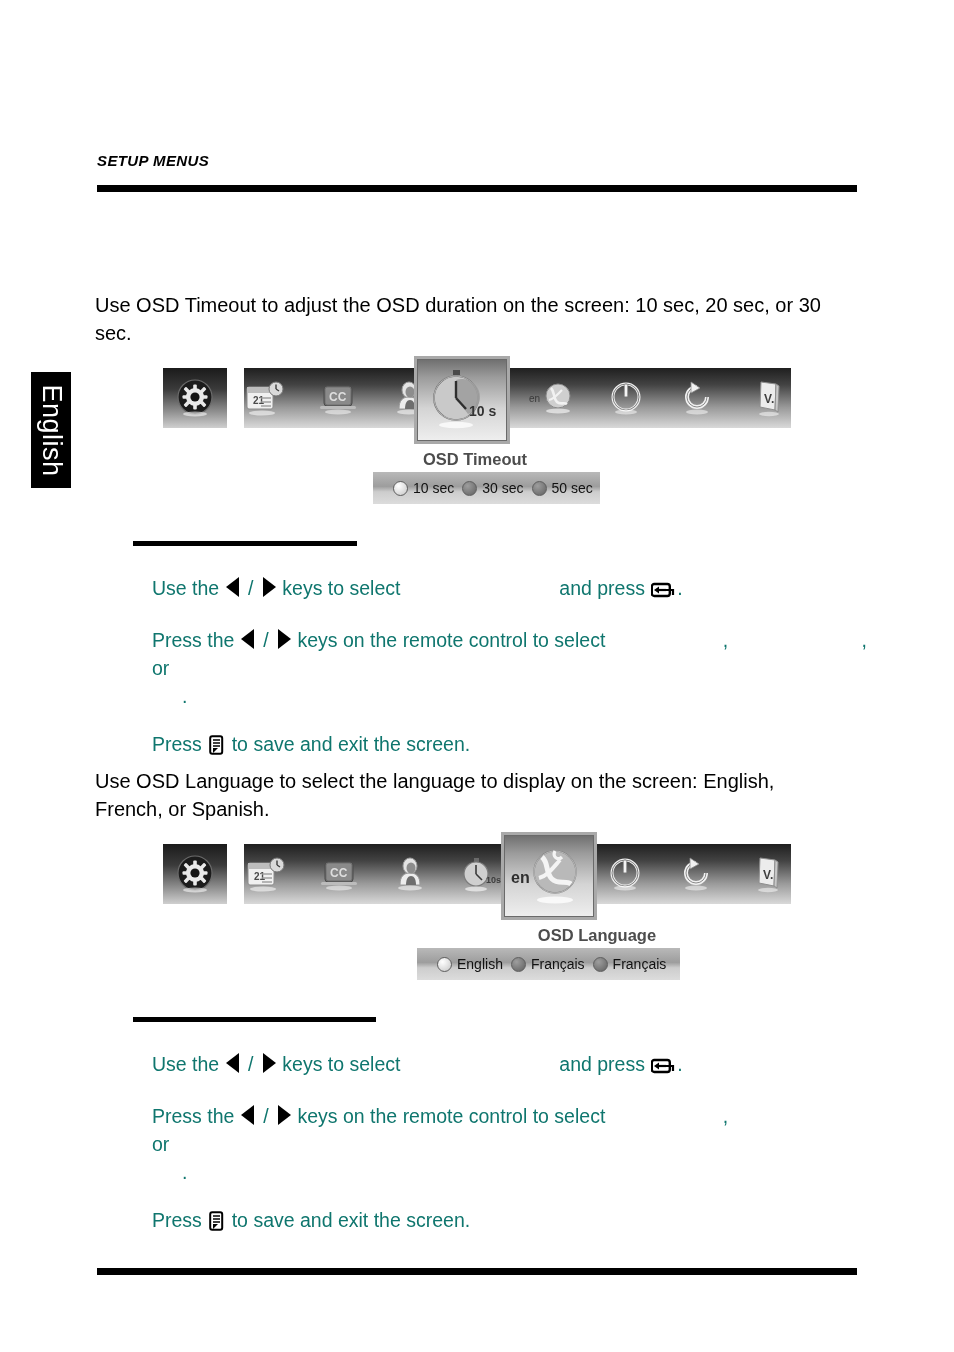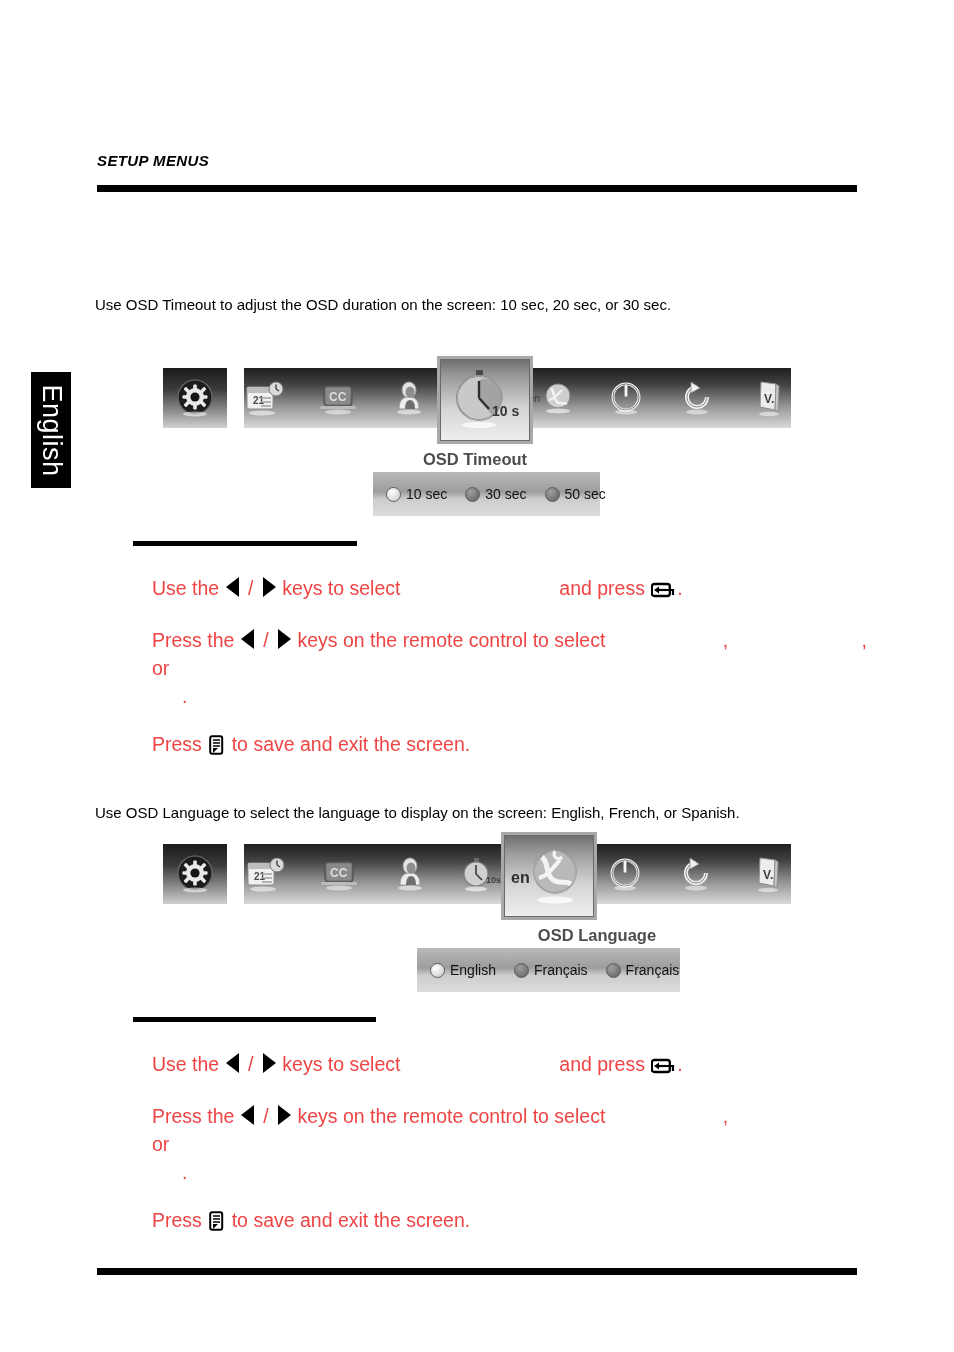--- a/index.html
+++ b/index.html
@@ -50,40 +50,40 @@
     left: 97px; top: 1268px;
     width: 760px; height: 7px;
     background: #000;
   }
 
   
   .intro {
     position: absolute;
     left: 95px;
     width: 752px;
-    font-size: 15px;
+    font-size: 20px;
     line-height: 28px;
     color: #000;
   }
   .intro-1 { top: 291px; }
-  .intro-2 { top: 767px; margin-top: 32px; }
+  .intro-2 { top: 767px; }
 
   
   .rule-short { position: absolute; height: 5px; background: #000; }
   .rule-short-1 { left: 133px; top: 541px; width: 224px; }
   .rule-short-2 { left: 133px; top: 1017px; width: 243px; }
 
   
   .steps { position: absolute; left: 152px; width: 720px; }
   .steps-1 { top: 574px; }
   .steps-2 { top: 1050px; }
   .step {
     font-size: 19.5px;
     line-height: 28px;
-    color: #ef4444;
+    color: #0f766e;
     margin-bottom: 20px;
     white-space: normal;
   }
   .step .blank-sm { display:inline-block; width: 112px; }
   .step .blank-md { display:inline-block; width: 128px; }
   .step .blank-lg { display:inline-block; width: 148px; }
   .step .indent { display:inline-block; width: 30px; }
 
   
   .key-arrow {
@@ -130,43 +130,43 @@
   
   .osd-sel {
     position: absolute;
     top: -12px;
     width: 96px; height: 88px;
     background: linear-gradient(to bottom, #6e6e6e 0%, #9b9b9b 22%, #d4d4d4 60%, #efefef 100%);
     border: 3px solid #a9a9a9;
     box-shadow: inset 0 0 0 1px #6a6a6a;
     display: flex; align-items: center; justify-content: center;
   }
-  .osd-sel-1 { left: 437px; align-items: center; }
+  .osd-sel-1 { left: 414px; align-items: center; }
   .osd-sel-2 { left: 501px; }
 
   .osd-label {
     position: absolute;
     top: 82px;
     width: 954px;
     text-align: center;
     font-size: 16.5px;
     font-weight: bold;
     color: #4d4d4d;
   }
   .osd-label-1 { left: -2px; }
   .osd-label-2 { left: 120px; }
 
   .osd-options {
     position: absolute;
     top: 104px;
-    height: 44px;
+    height: 32px;
     background: linear-gradient(to bottom, #b9b9b9 0%, #9d9d9d 45%, #cdcdcd 62%, #dcdcdc 100%);
     display: flex; align-items: center;
-    padding: 0 13px;
-    gap: 18px;
+    padding: 0 20px;
+    gap: 8px;
   }
   .osd-options-1 { left: 373px; width: 227px; }
   .osd-options-2 { left: 417px; width: 263px; }
 
   .opt { display: flex; align-items: center; gap: 5px; }
   .opt-label { font-size: 14px; color: #111; white-space: nowrap; }
   .radio {
     width: 15px; height: 15px; border-radius: 50%;
     border: 1px solid #5e5e5e;
     background: radial-gradient(circle at 35% 30%, #9e9e9e, #6f6f6f 75%);

